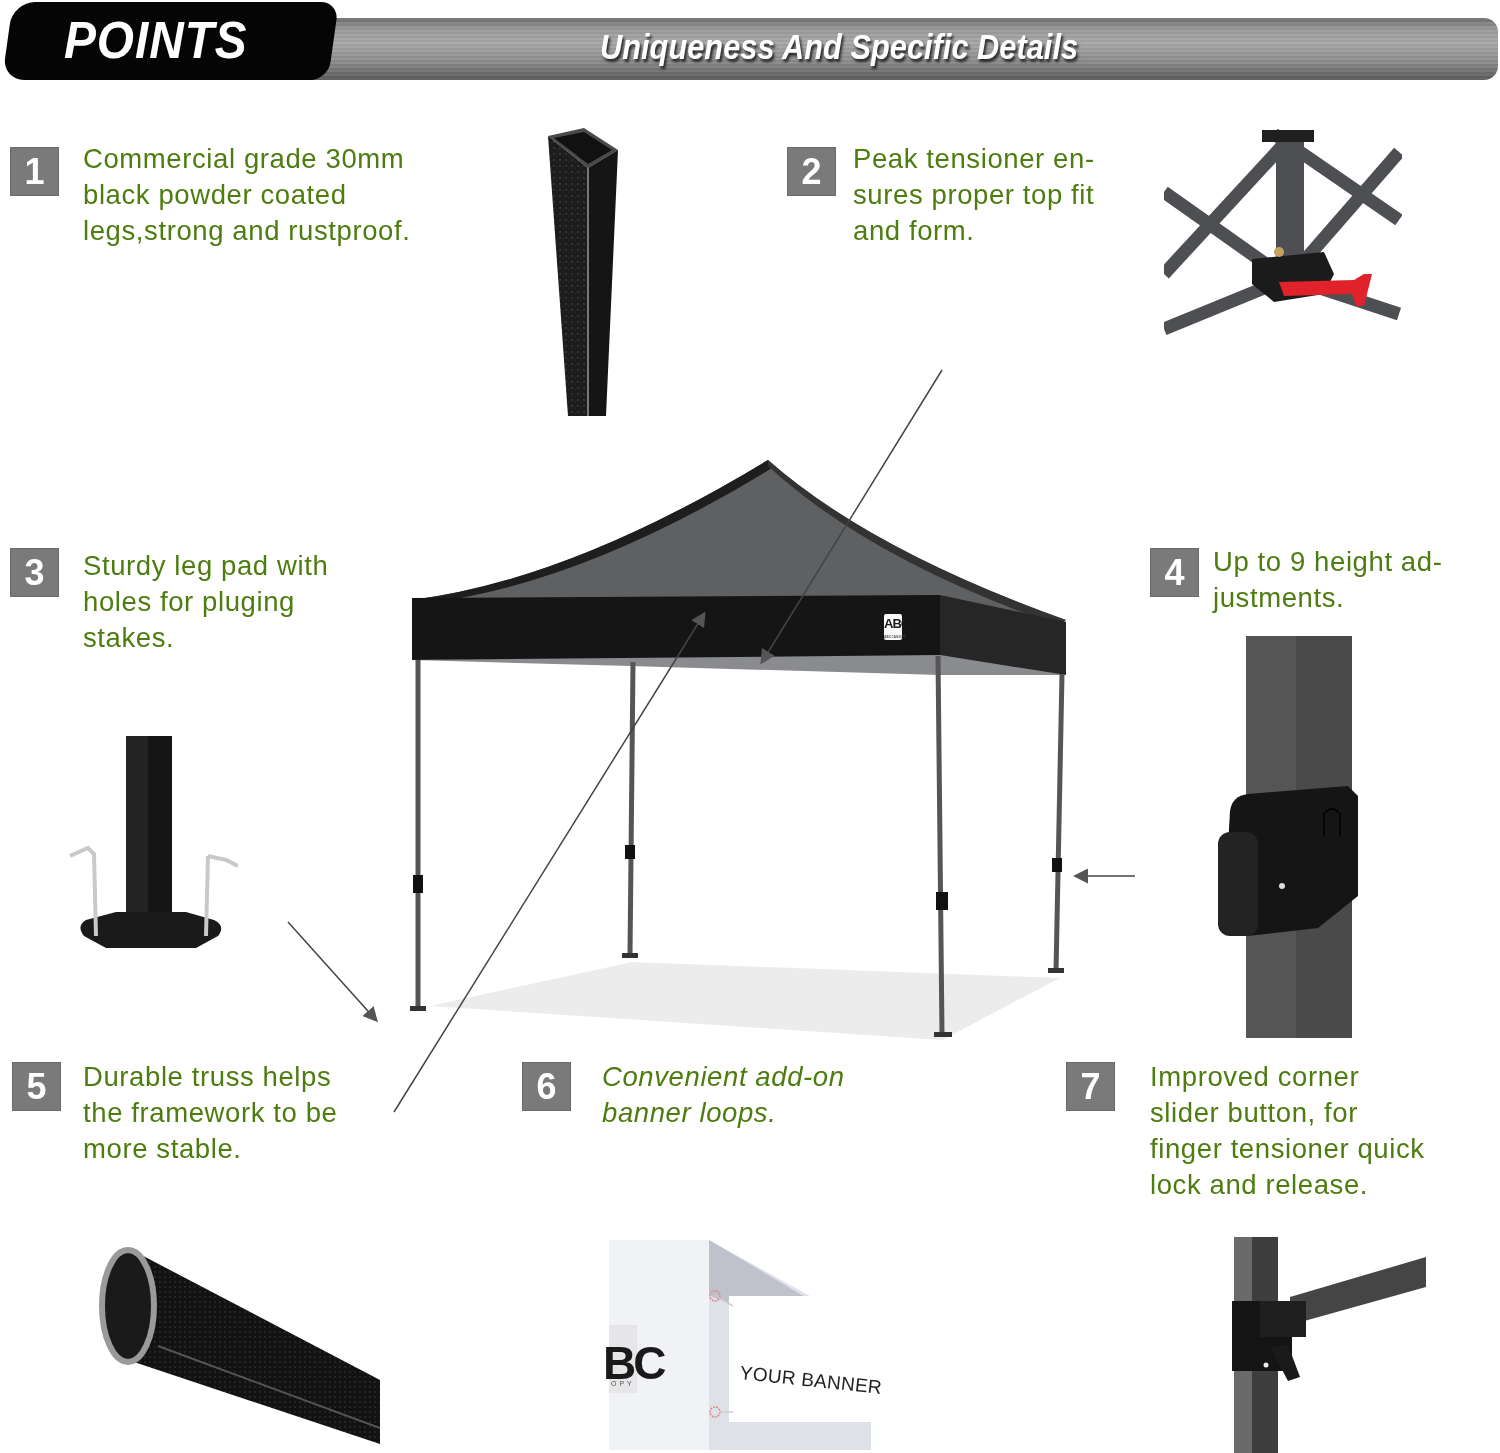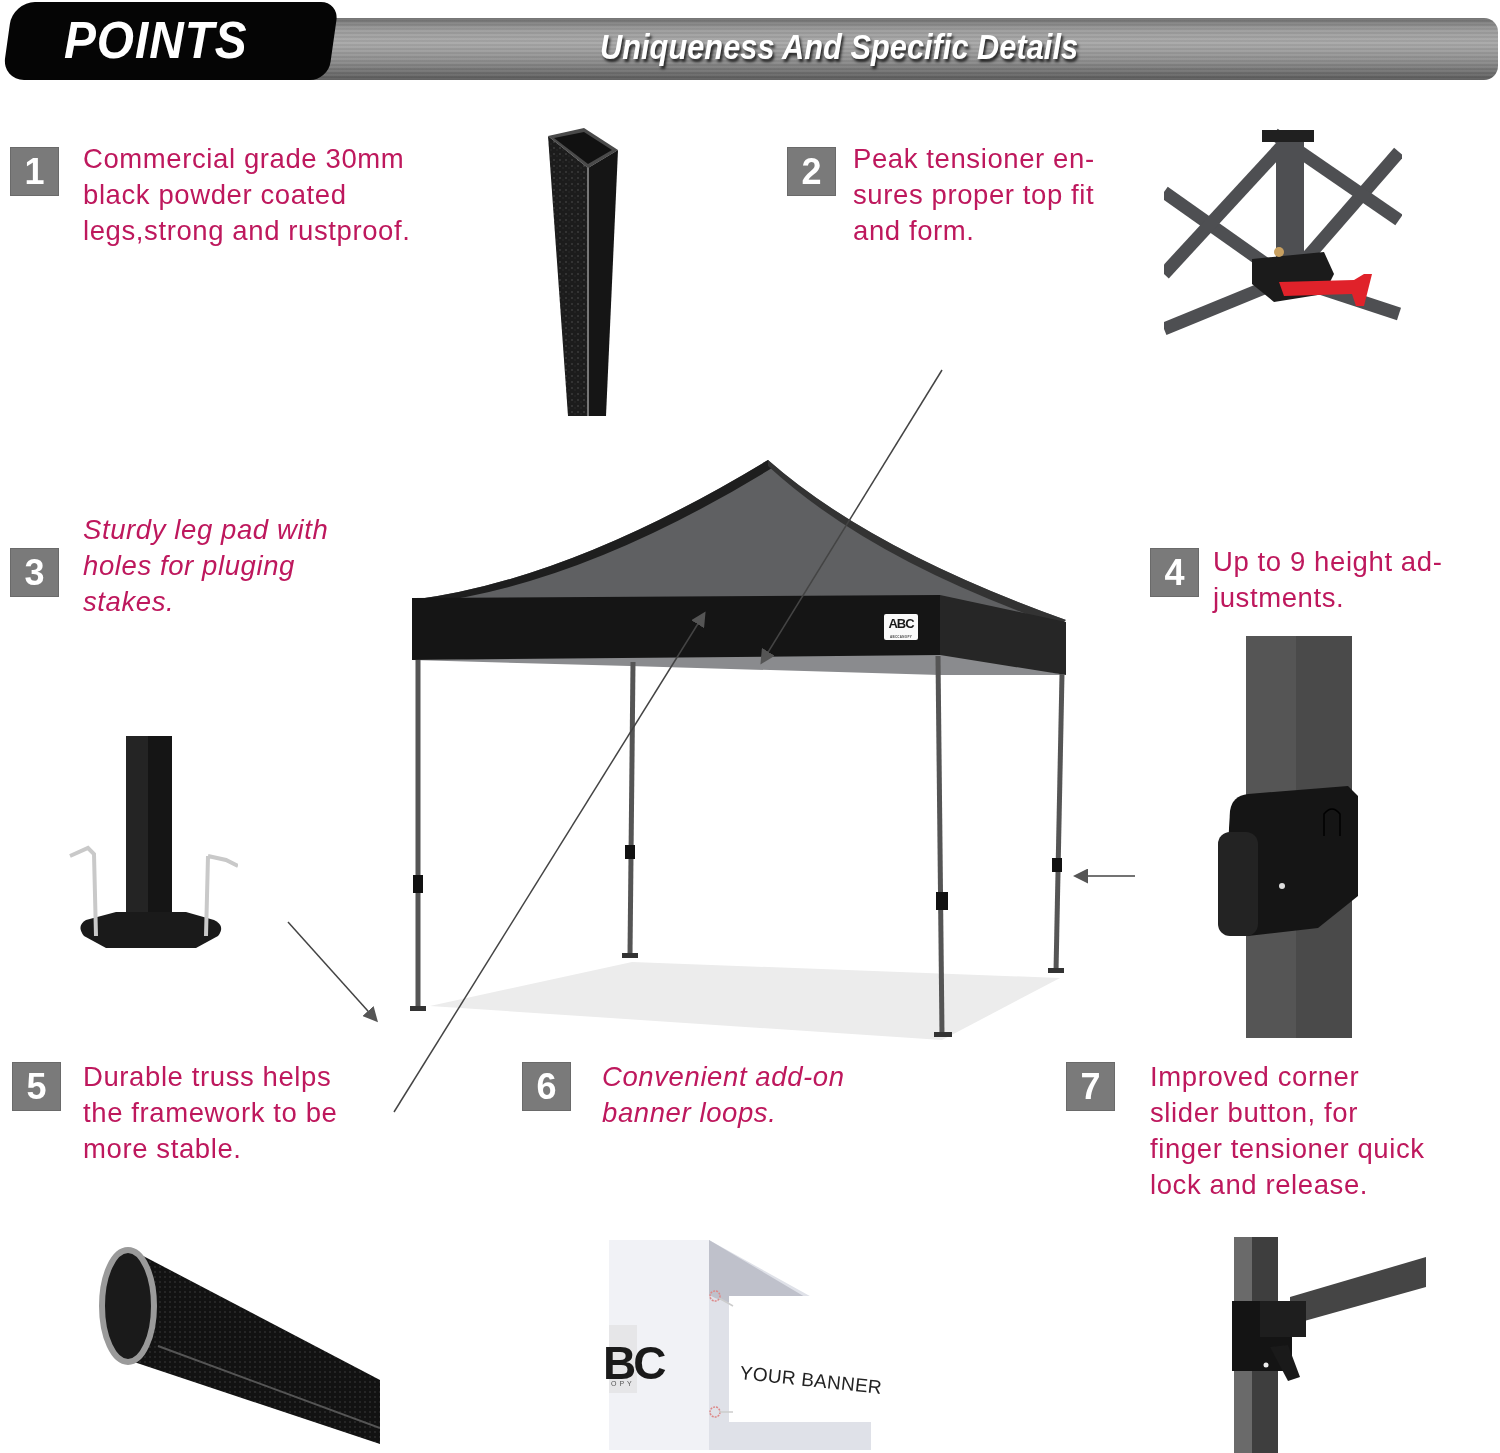--- a/index.html
+++ b/index.html
@@ -14,34 +14,34 @@
   .header-pill { position: absolute; left: 2px; top: 2px; width: 326px; height: 78px; background: #050505;
     border-radius: 22px 18px 18px 22px; transform: skewX(-8deg); transform-origin: bottom left; }
   .header-points { position: absolute; left: 64px; top: 10px; font-size: 52px; font-weight: bold; font-style: italic;
     color: #ffffff; letter-spacing: 1px; transform: scaleX(0.92); transform-origin: left; }
   .header-subtitle { position: absolute; left: 600px; top: 27px; font-size: 35px; font-weight: bold; font-style: italic;
     color: #ffffff; text-shadow: 2px 3px 3px rgba(0,0,0,0.75); transform: scaleX(0.88); transform-origin: left; white-space: nowrap; }
 
   
   .badge { position: absolute; width: 47px; height: 47px; background: #7a7a7a; color: #ffffff;
     font-size: 36px; font-weight: bold; text-align: center; line-height: 48px; border: 1px solid #6a6a6a; }
-  .feat-text { position: absolute; font-size: 27.5px; line-height: 36px; color: #be185d; letter-spacing: 0.6px; white-space: pre-line; }
+  .feat-text { position: absolute; font-size: 27.5px; line-height: 36px; color: #4d7c0f; letter-spacing: 0.6px; white-space: pre-line; }
 
   
   .leg-img { position: absolute; left: 522px; top: 128px; width: 104px; height: 288px; }
   .tensioner-img { position: absolute; left: 1164px; top: 124px; width: 238px; height: 214px; }
   .legpad-img { position: absolute; left: 66px; top: 736px; width: 172px; height: 230px; }
   .slider-img { position: absolute; left: 1218px; top: 636px; width: 142px; height: 402px; }
   .truss-img { position: absolute; left: 98px; top: 1240px; width: 282px; height: 204px; }
   .banner-img { position: absolute; left: 609px; top: 1240px; width: 262px; height: 210px; }
   .corner-img { position: absolute; left: 1230px; top: 1237px; width: 196px; height: 216px; }
   .tent-img { position: absolute; left: 400px; top: 450px; width: 680px; height: 600px; }
   .pointer-lines { position: absolute; left: 0; top: 0; width: 1500px; height: 1453px; pointer-events: none; }
   .banner-text { position: absolute; left: 740px; top: 1362px; font-size: 19px; color: #222; transform: rotate(6deg); transform-origin: left; white-space: nowrap; letter-spacing: 0.3px; }
-  .abc-logo { position: absolute; left: 884px; top: 614px; width: 34px; height: 26px; background: #fafafa; border-radius: 2px;
+  .abc-logo { position: absolute; left: 884px; top: 614px; width: 18px; height: 26px; background: #fafafa; border-radius: 2px;
     font-size: 13px; font-weight: bold; color: #1a1a1a; text-align: center; line-height: 20px; letter-spacing: -1px; }
   .abc-sub { position: absolute; left: 0; right: 0; bottom: 1px; font-size: 3px; line-height: 4px; letter-spacing: 0.3px; color:#444; }
 </style>
 </head>
 <body>
 
 <div>
   <div class="header-bar"></div>
   <div class="header-pill"></div>
   <div class="header-points">POINTS</div>
@@ -52,21 +52,21 @@
 <div class="feat-text" style="left:83px;top:141px;">Commercial grade 30mm
 black powder coated
 legs,strong and rustproof.</div>
 
 <div class="badge" style="left:787px;top:147px;">2</div>
 <div class="feat-text" style="left:853px;top:141px;">Peak tensioner en-
 sures proper top fit
 and form.</div>
 
 <div class="badge" style="left:10px;top:548px;">3</div>
-<div class="feat-text" style="left:83px;top:512px;font-style:italic;">Sturdy leg pad with
+<div class="feat-text" style="left:83px;top:548px;">Sturdy leg pad with
 holes for pluging
 stakes.</div>
 
 <div class="badge" style="left:1150px;top:548px;">4</div>
 <div class="feat-text" style="left:1213px;top:544px;">Up to 9 height ad-
 justments.</div>
 
 <div class="badge" style="left:12px;top:1062px;">5</div>
 <div class="feat-text" style="left:83px;top:1059px;">Durable truss helps
 the framework to be

